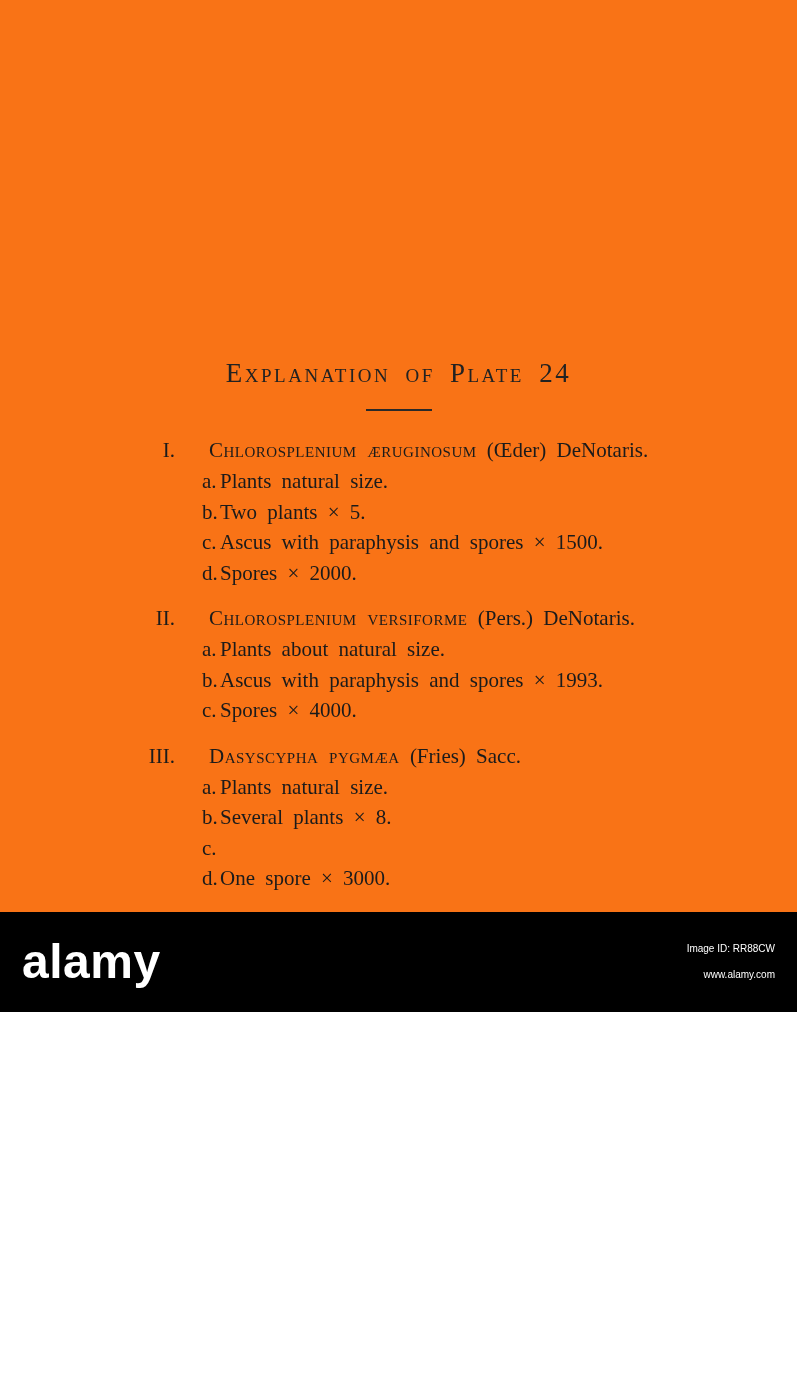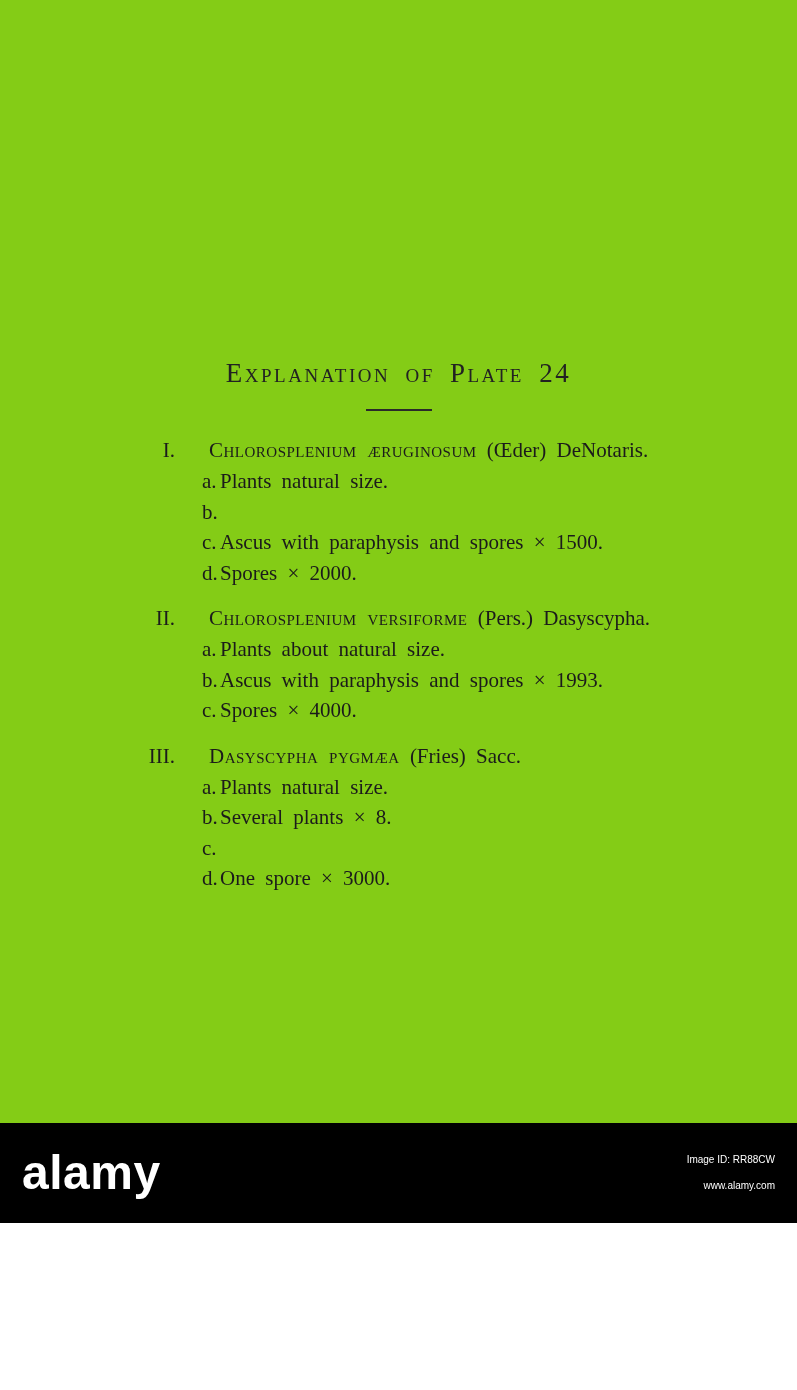--- a/index.html
+++ b/index.html
@@ -3,22 +3,22 @@
   <meta charset="utf-8">
   <style>
     html, body {
       margin: 0;
       padding: 0;
       background: #ffffff;
     }
     .page {
       position: relative;
       width: 797px;
-      height: 1223px;
-      background: #84cc16;
+      height: 1012px;
+      background: #f97316;
       overflow: hidden;
       font-family: "Liberation Serif", "DejaVu Serif", serif;
       color: #1b1b1b;
     }
     .scan-area {
       position: absolute;
       top: 0; left: 0; right: 0;
       bottom: 100px;
     }
     .page-title {
@@ -117,36 +117,37 @@
           <span class="numeral">I.</span>
           <span class="heading-text"><span class="taxon-name">Chlorosplenium æruginosum</span> <span>(Œder) DeNotaris.</span></span>
         </div>
         <div class="items">
           <div class="item">
             <span class="ilabel">a.</span>
             <span class="itext">Plants natural size.</span>
           </div>
           <div class="item">
             <span class="ilabel">b.</span>
+            <span class="itext">Two plants × 5.</span>
           </div>
           <div class="item">
             <span class="ilabel">c.</span>
             <span class="itext">Ascus with paraphysis and spores × 1500.</span>
           </div>
           <div class="item">
             <span class="ilabel">d.</span>
             <span class="itext">Spores × 2000.</span>
           </div>
         </div>
       </div>
 
       <div class="section">
         <div class="section-heading">
           <span class="numeral">II.</span>
-          <span class="heading-text"><span class="taxon-name">Chlorosplenium versiforme</span> <span>(Pers.) Dasyscypha.</span></span>
+          <span class="heading-text"><span class="taxon-name">Chlorosplenium versiforme</span> <span>(Pers.) DeNotaris.</span></span>
         </div>
         <div class="items">
           <div class="item">
             <span class="ilabel">a.</span>
             <span class="itext">Plants about natural size.</span>
           </div>
           <div class="item">
             <span class="ilabel">b.</span>
             <span class="itext">Ascus with paraphysis and spores × 1993.</span>
           </div>

